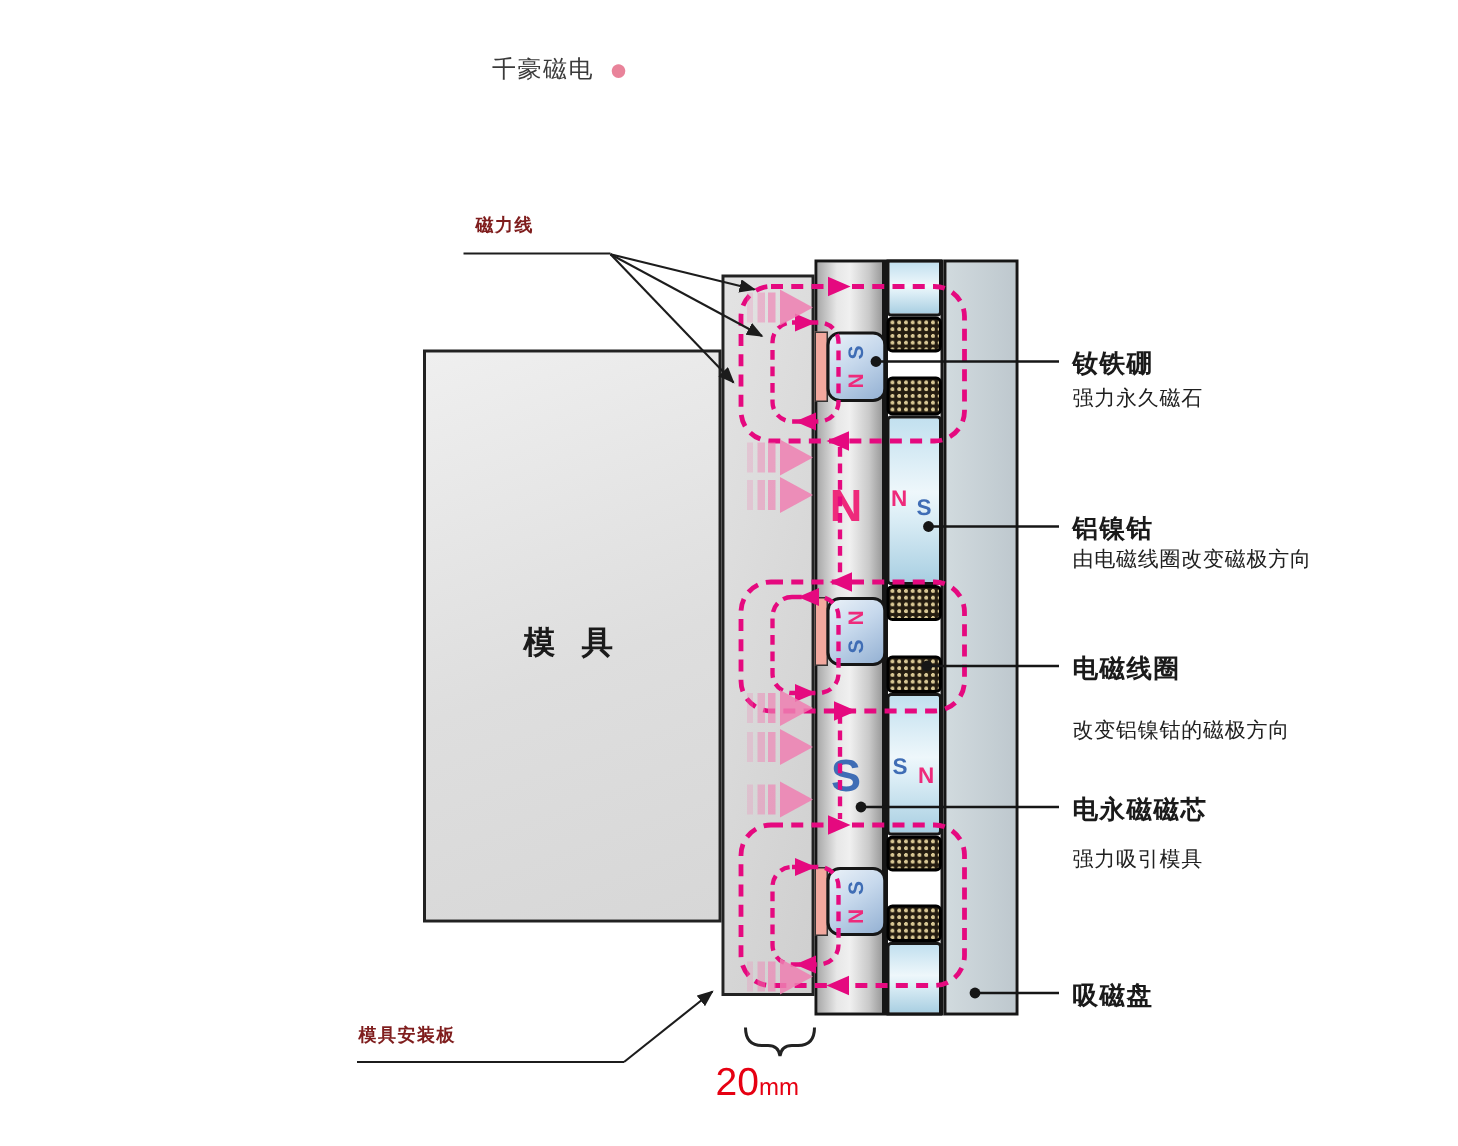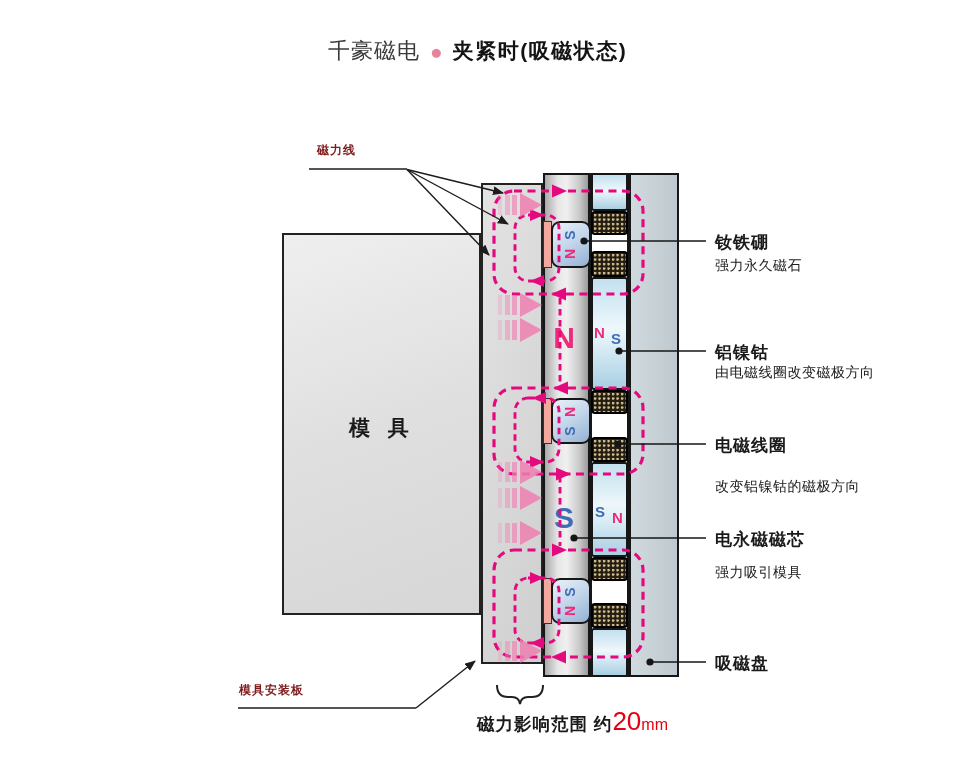--- a/index.html
+++ b/index.html
@@ -1,21 +1,21 @@
 <!DOCTYPE html>
 <html><head>
 <meta charset="utf-8">
 <style>
   html,body{margin:0;padding:0;background:#fff;}
   #page{position:relative;width:972px;height:764px;background:#fff;overflow:hidden;
         font-family:"Liberation Sans","DejaVu Sans",sans-serif;color:#1a1a1a;}
   .abs{position:absolute;box-sizing:border-box;}
   
   #titlebar{left:328px;top:36px;display:flex;align-items:center;gap:10px;}
-  #title-brand{font-size:22px;color:#3a3a3a;letter-spacing:1px;}
+  #title-brand{font-size:16px;color:#3a3a3a;letter-spacing:1px;}
   #title-dot{color:#e9839a;font-size:21px;line-height:1;}
   #title-heading{font-size:21px;font-weight:bold;color:#141414;letter-spacing:1.5px;}
   
   .blk{border:2px solid #222;}
   #mold{left:282px;top:233px;width:199px;height:382px;background:linear-gradient(160deg,#efefef,#dedede 55%,#d7d7d7);}
   #plate{left:481px;top:183px;width:62px;height:481px;background:linear-gradient(105deg,#e3e3e3,#cfcfcf);}
   #pole{left:543px;top:173px;width:47px;height:504px;border:2px solid #161616;
         background:linear-gradient(to right,#a9a9a9 0%,#e7e7e7 30%,#f0f0f0 50%,#c9c9c9 80%,#9b9b9b 100%);}
   #alnico-col{left:590px;top:173px;width:39px;height:504px;border:2px solid #161616;background:#fff;}
   #chuck{left:629px;top:173px;width:50px;height:504px;border:2px solid #161616;
@@ -50,21 +50,20 @@
   .zlow{z-index:5;} .zmid{z-index:10;} .ztxt{z-index:30;}
 </style>
 </head>
 <body>
 
 <div id="page">
 
   <div class="abs" id="titlebar">
     <span id="title-brand">千豪磁电</span>
     <span id="title-dot">●</span>
-    <span id="title-heading">夹紧时(吸磁状态)</span>
   </div>
 
   <div class="abs blk zlow" id="mold"></div>
   <div class="abs blk zlow" id="plate"></div>
   <div class="abs zlow" id="pole"></div>
   <div class="abs zlow" id="alnico-col"></div>
   <div class="abs zlow" id="chuck"></div>
 
   <div class="abs alnico zmid" style="top:173px;height:38px;border-radius:0 0 3px 3px;"></div>
   <div class="abs alnico zmid" style="top:277px;height:113px;"></div>
@@ -211,16 +210,16 @@
   <div class="abs callout-desc ztxt" style="top:257px;">强力永久磁石</div>
   <div class="abs callout-title ztxt" style="top:341px;">铝镍钴</div>
   <div class="abs callout-desc ztxt" style="top:364px;">由电磁线圈改变磁极方向</div>
   <div class="abs callout-title ztxt" style="top:434px;">电磁线圈</div>
   <div class="abs callout-desc ztxt" style="top:478px;">改变铝镍钴的磁极方向</div>
   <div class="abs callout-title ztxt" style="top:528px;">电永磁磁芯</div>
   <div class="abs callout-desc ztxt" style="top:552px;margin-top:12px;">强力吸引模具</div>
   <div class="abs callout-title ztxt" style="top:652px;">吸磁盘</div>
 
   <div class="abs ztxt" id="range-text">
-    <span id="range-prefix">磁力影响范围 约</span><span id="range-value">20</span><span id="range-unit">mm</span>
+    <span id="range-value">20</span><span id="range-unit">mm</span>
   </div>
 
 </div>
 
 </body></html>

